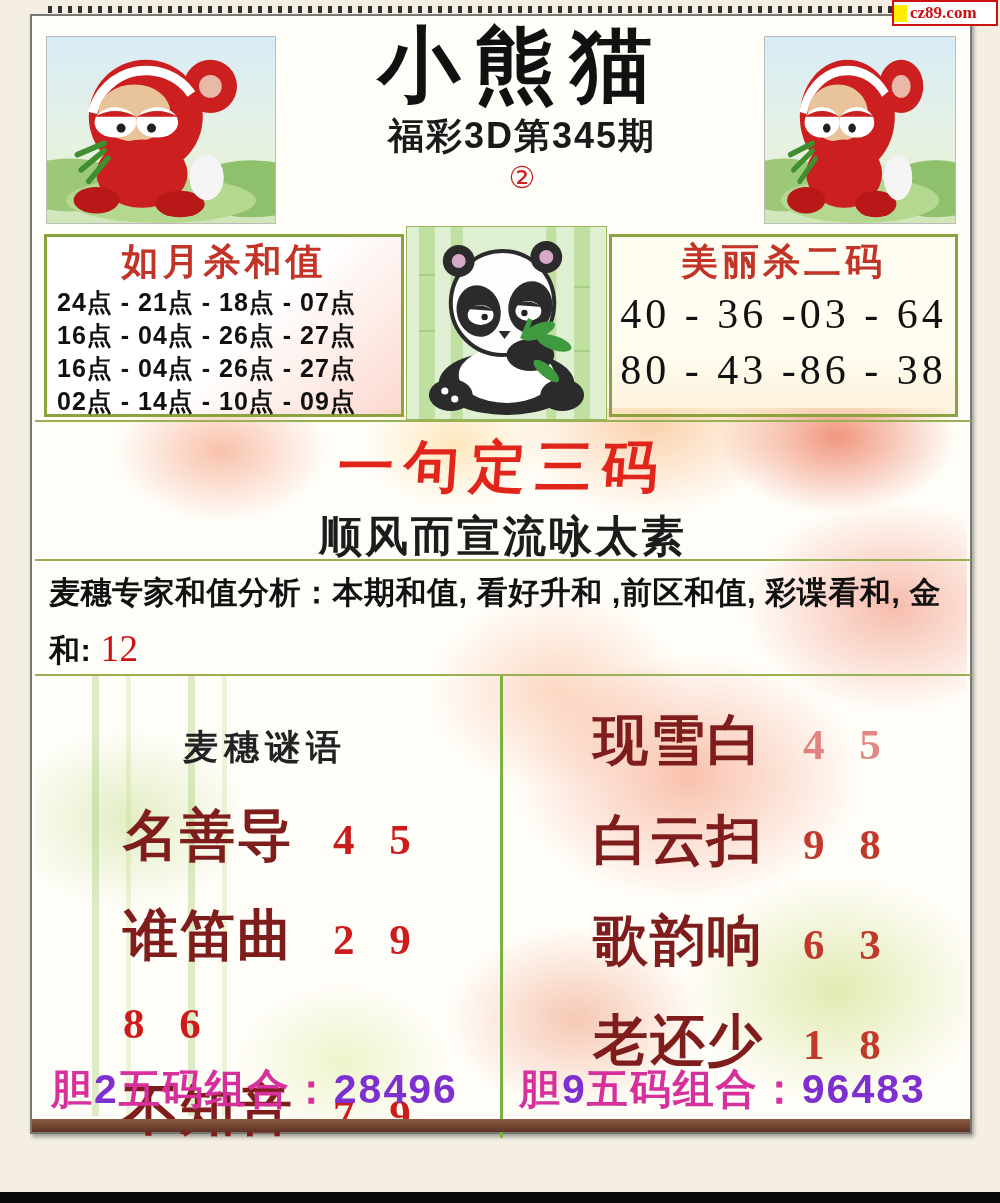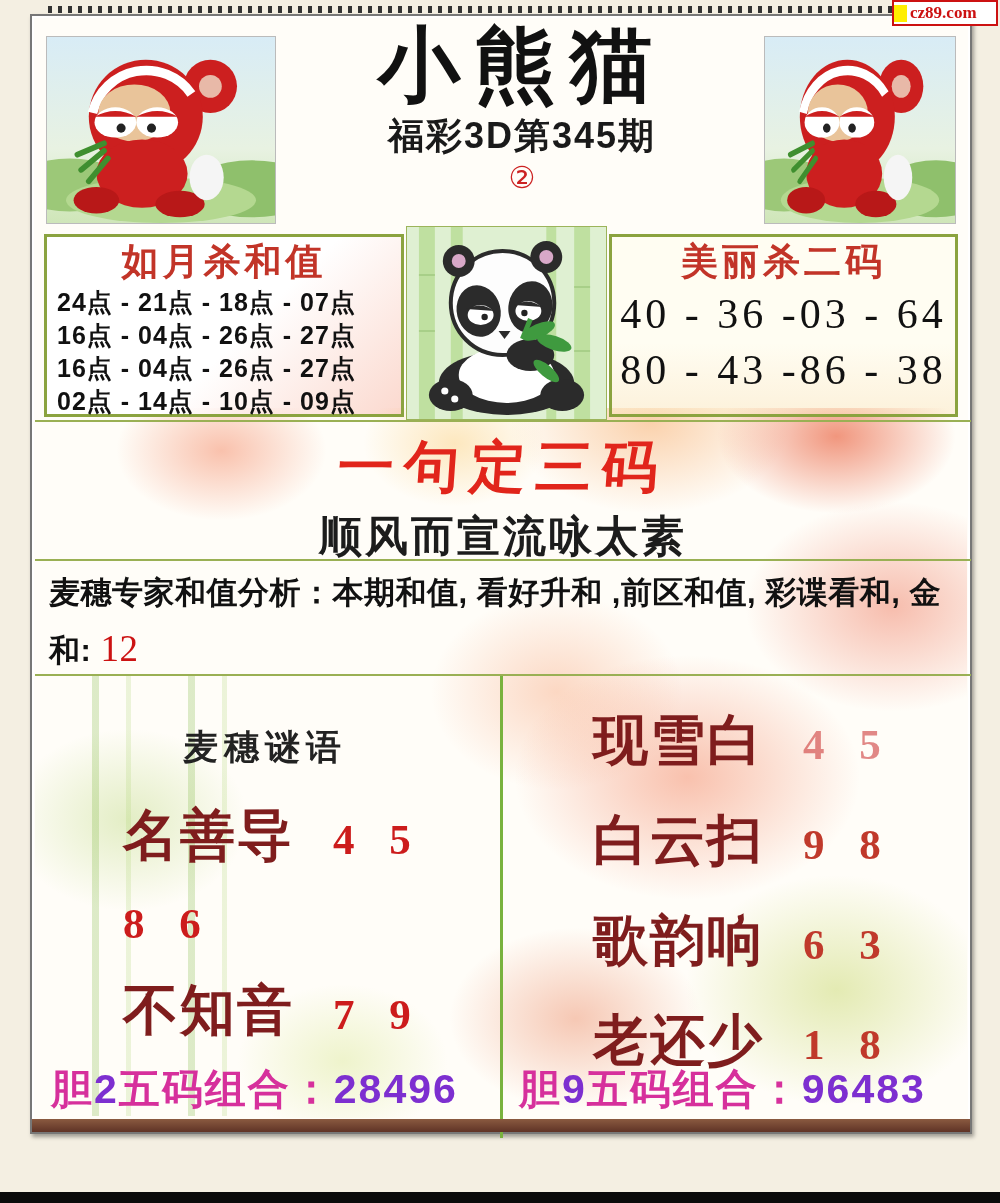--- a/index.html
+++ b/index.html
@@ -284,20 +284,24 @@
       <div class="col-divider"></div>
 
       <div class="riddle-col left">
         <div class="riddle-title">麦穗谜语</div>
         <div class="riddle-list">
           <div class="riddle-row">
             <span class="riddle-label">名善导</span>
             <span class="riddle-value">4 5</span>
           </div>
           <div class="riddle-row">
+            <span class="riddle-label">谁笛曲</span>
+            <span class="riddle-value">2 9</span>
+          </div>
+          <div class="riddle-row">
             <span class="riddle-value">8 6</span>
           </div>
           <div class="riddle-row">
             <span class="riddle-label">不知音</span>
             <span class="riddle-value">7 9</span>
           </div>
         </div>
       </div>
 
       <div class="riddle-col right">

